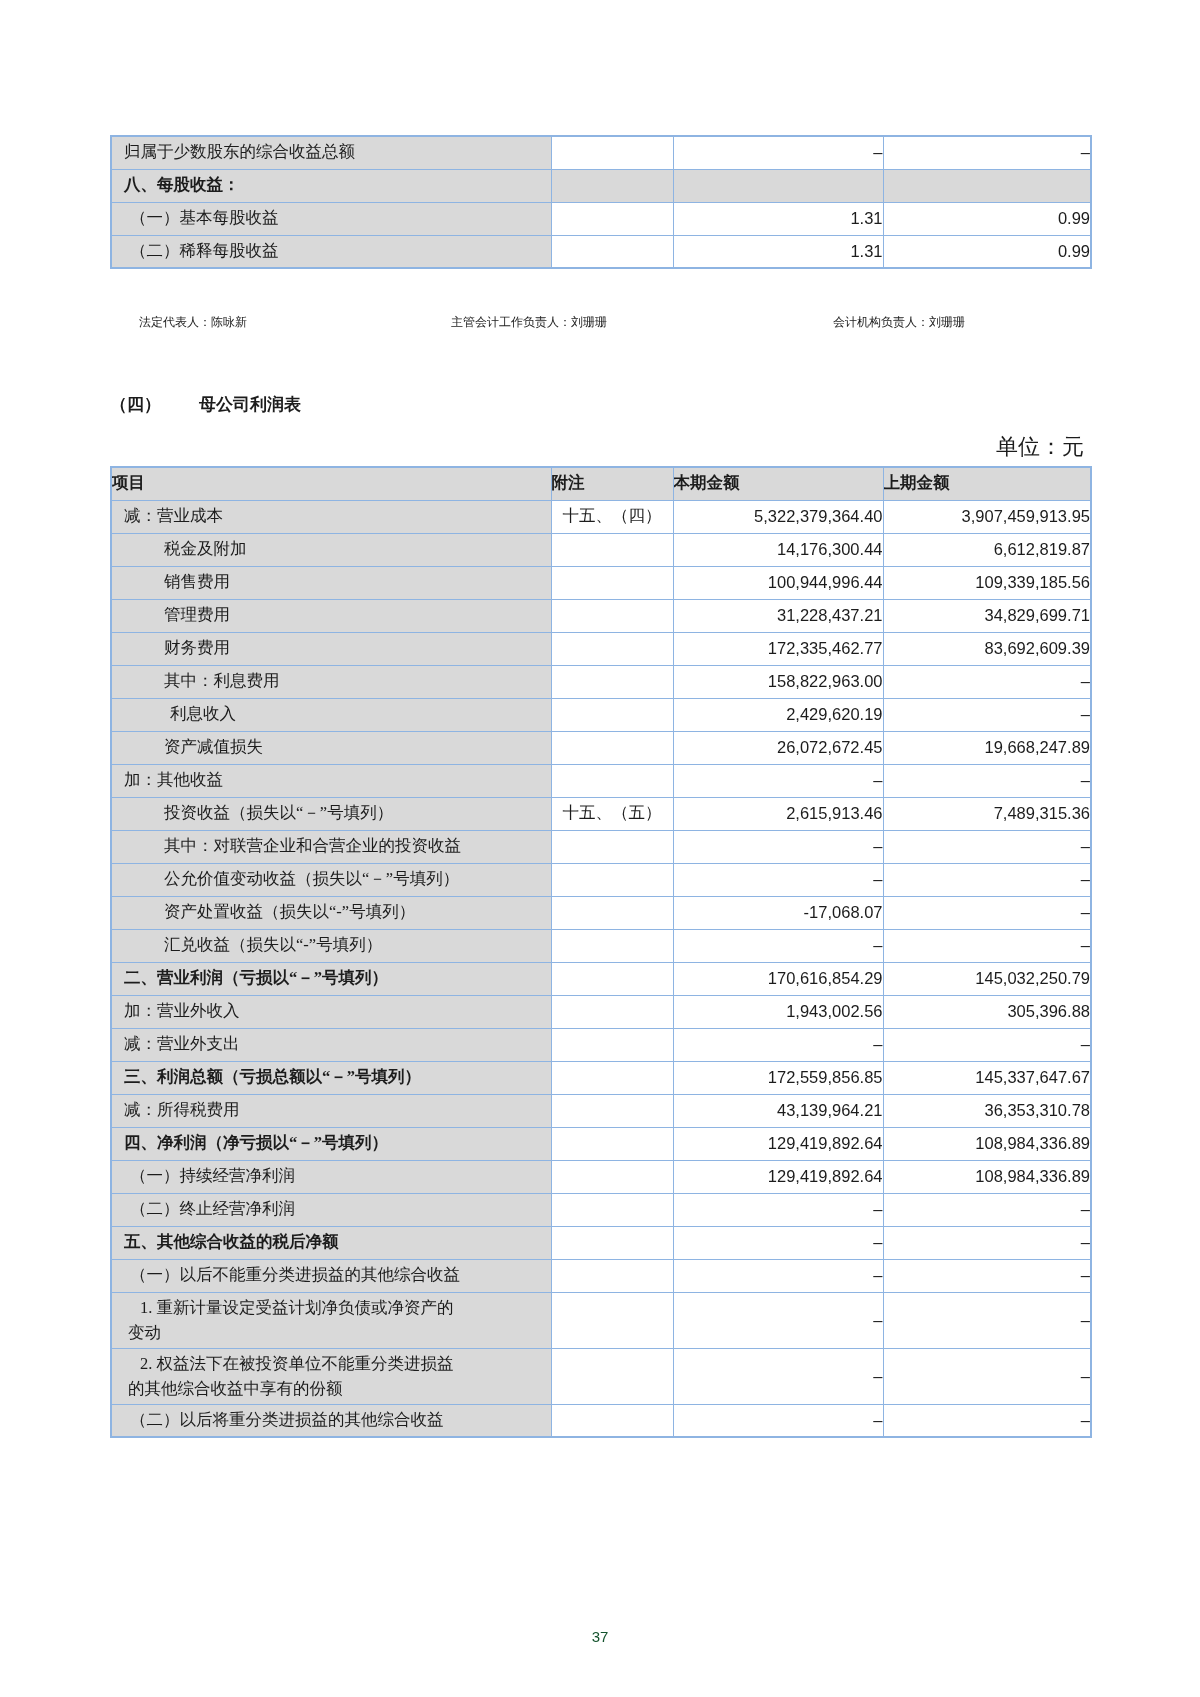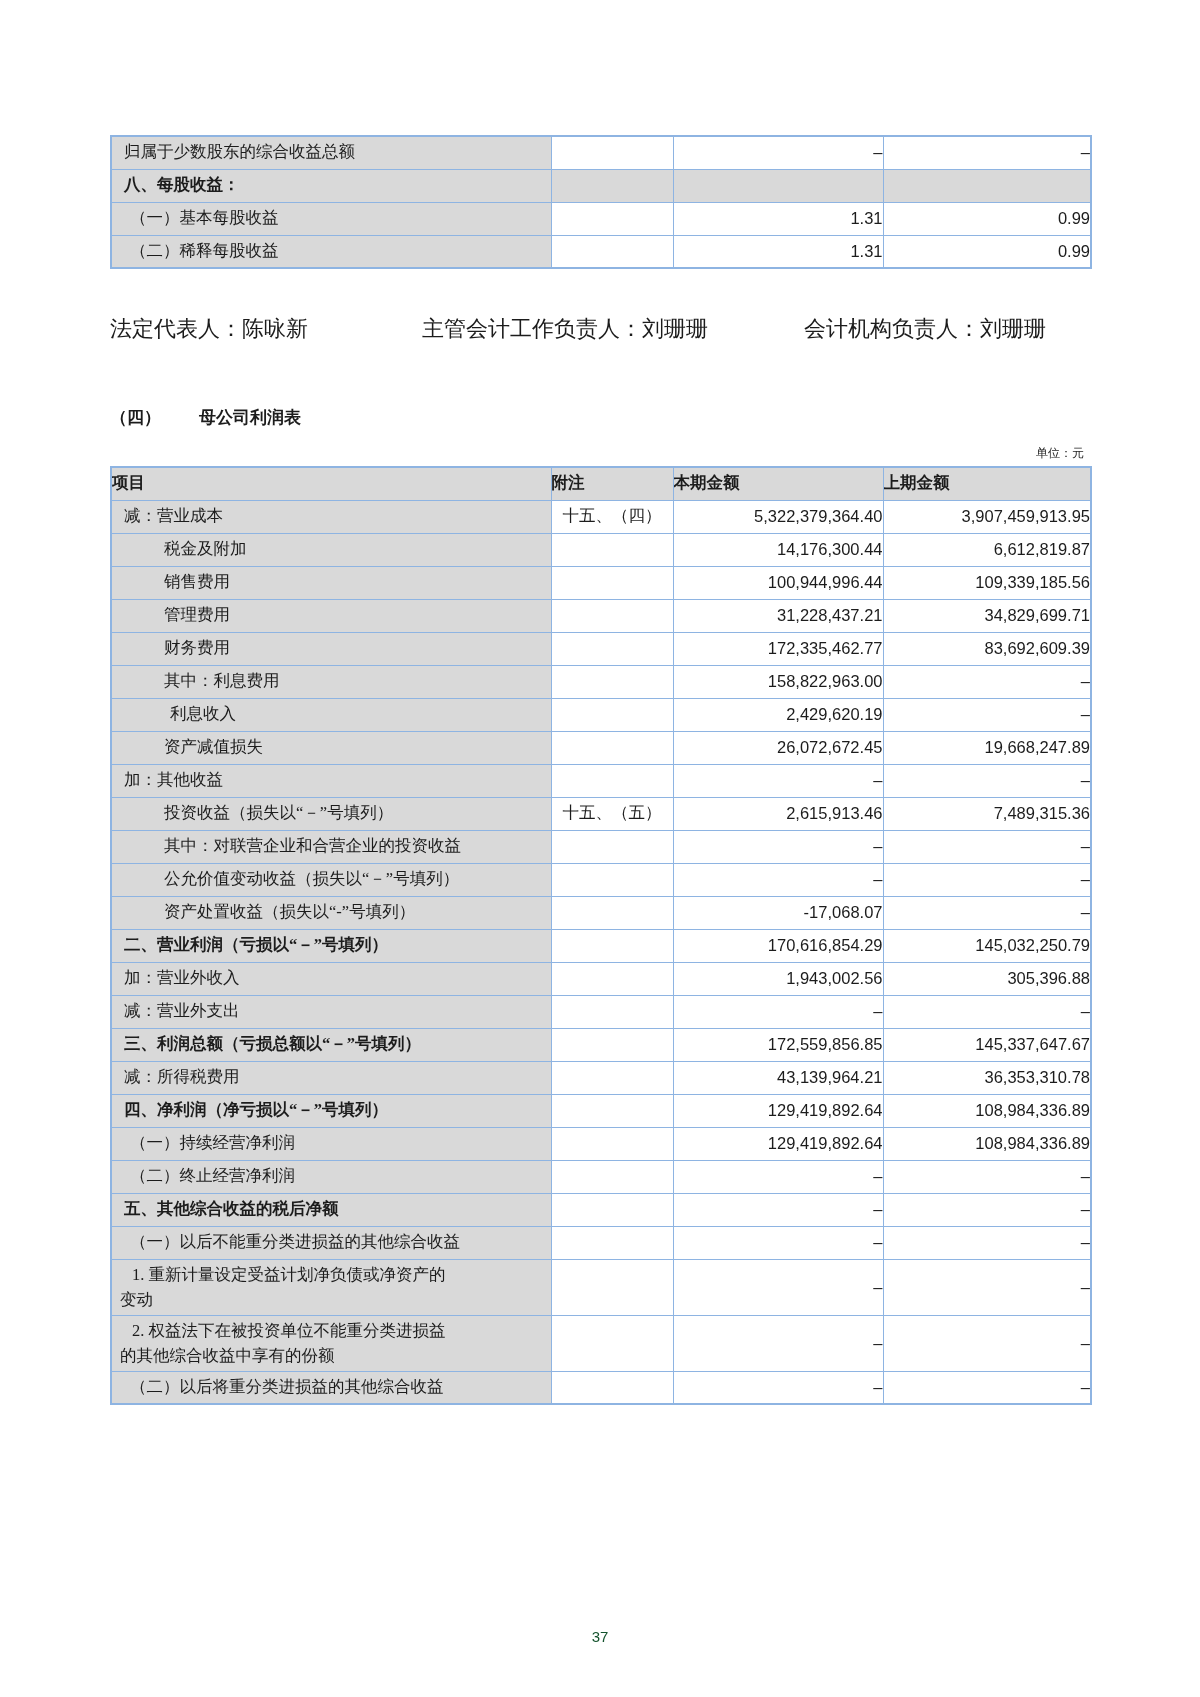--- a/index.html
+++ b/index.html
@@ -45,48 +45,49 @@
 
   tr.grey-row td{background:#d9d9d9;}
   tr.bold-row td.c-item{font-weight:bold;}
 
   td.c-item > span{display:block;padding-left:12px;}
   td.c-item.indent-1 > span{padding-left:18px;}
   td.c-item.indent-2 > span{padding-left:52px;}
   td.c-item.indent-3 > span{padding-left:58px;}
   td.c-item.hang > span{
     display:block;max-width:330px;
-    padding-left:8px;text-indent:12px;
+    padding-left:16px;text-indent:12px;
     line-height:1.55;
   }
 
   
   .top-table{margin-top:135px;}
 
   .signatures{
     margin-top:45px;
-    font-size:22px;
+    font-size:12px;
     white-space:nowrap;
+    margin-left:29px;
   }
   .signatures .sig1{display:inline-block;width:312px;}
   .signatures .sig2{display:inline-block;width:382px;}
   .signatures .sig3{display:inline-block;}
 
   .section-heading{
     margin-top:62px;
     font-weight:bold;
     font-size:17px;
   }
   .section-heading .sec-idx{display:inline-block;margin-right:38px;}
 
   .unit-line{
     margin-top:16px;
     margin-bottom:4px;
     text-align:right;
-    font-size:12px;
+    font-size:22px;
     padding-right:6px;
   }
 
   .page-number{
     position:absolute;
     left:0;top:1628px;width:1200px;
     text-align:center;
     font-family:"Liberation Sans","DejaVu Sans",sans-serif;
     font-size:15px;
     color:#14532d;
@@ -264,20 +265,28 @@
             <td class="c-amt num">–</td>
           </tr>
           <tr>
             <td class="c-item indent-2">
               <span>资产处置收益（损失以“-”号填列）</span>
             </td>
             <td class="c-note"></td>
             <td class="c-amt num">-17,068.07</td>
             <td class="c-amt num">–</td>
           </tr>
+          <tr>
+            <td class="c-item indent-2">
+              <span>汇兑收益（损失以“-”号填列）</span>
+            </td>
+            <td class="c-note"></td>
+            <td class="c-amt num">–</td>
+            <td class="c-amt num">–</td>
+          </tr>
           <tr class="bold-row">
             <td class="c-item indent-0">
               <span>二、营业利润（亏损以“－”号填列）</span>
             </td>
             <td class="c-note"></td>
             <td class="c-amt num">170,616,854.29</td>
             <td class="c-amt num">145,032,250.79</td>
           </tr>
           <tr>
             <td class="c-item indent-0">

